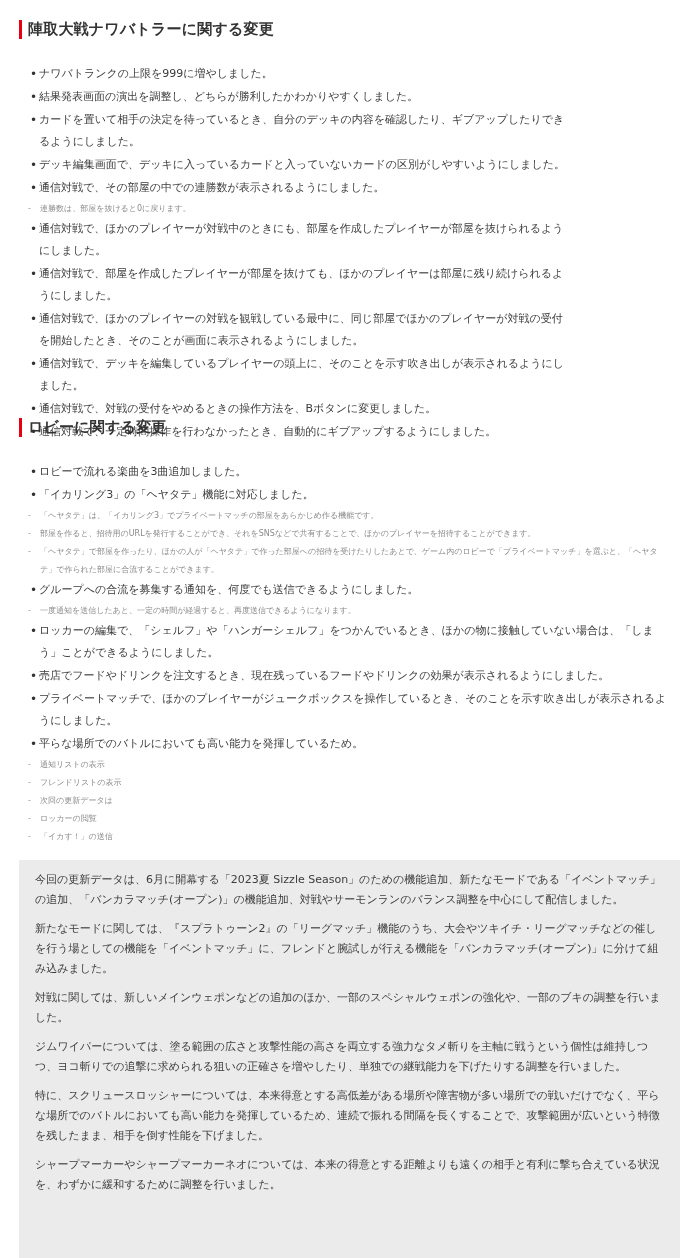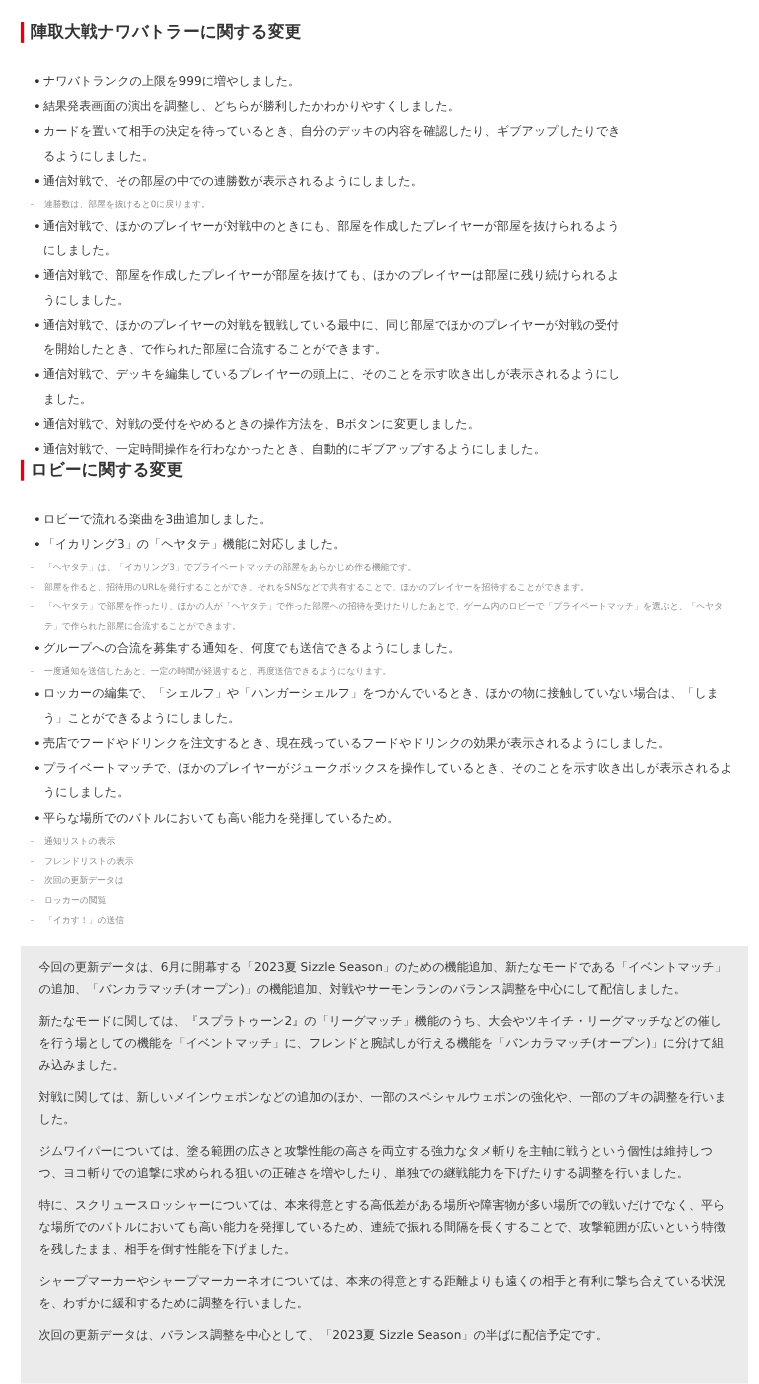--- a/index.html
+++ b/index.html
@@ -96,26 +96,26 @@
 
 <div class="section" id="sec1">
   <div class="heading">
     <span class="heading-bar"></span>
     <h2 class="heading-text">陣取大戦ナワバトラーに関する変更</h2>
   </div>
   <ul class="items">
       <li class="item"><span class="bullet">•</span><span>ナワバトランクの上限を999に増やしました。</span></li>
       <li class="item"><span class="bullet">•</span><span>結果発表画面の演出を調整し、どちらが勝利したかわかりやすくしました。</span></li>
       <li class="item"><span class="bullet">•</span><span>カードを置いて相手の決定を待っているとき、自分のデッキの内容を確認したり、ギブアップしたりできるようにしました。</span></li>
-      <li class="item"><span class="bullet">•</span></li>
+      <li class="item"><span class="bullet">•</span><span>デッキ編集画面で、デッキに入っているカードと入っていないカードの区別がしやすいようにしました。</span></li>
       <li class="item"><span class="bullet">•</span><span>通信対戦で、その部屋の中での連勝数が表示されるようにしました。</span></li>
       <li class="note"><span class="dash">-</span><span>連勝数は、部屋を抜けると0に戻ります。</span></li>
       <li class="item"><span class="bullet">•</span><span>通信対戦で、ほかのプレイヤーが対戦中のときにも、部屋を作成したプレイヤーが部屋を抜けられるようにしました。</span></li>
       <li class="item"><span class="bullet">•</span><span>通信対戦で、部屋を作成したプレイヤーが部屋を抜けても、ほかのプレイヤーは部屋に残り続けられるようにしました。</span></li>
-      <li class="item"><span class="bullet">•</span><span>通信対戦で、ほかのプレイヤーの対戦を観戦している最中に、同じ部屋でほかのプレイヤーが対戦の受付を開始したとき、で作られた部屋に合流することができます。</span></li>
+      <li class="item"><span class="bullet">•</span><span>通信対戦で、ほかのプレイヤーの対戦を観戦している最中に、同じ部屋でほかのプレイヤーが対戦の受付を開始したとき、そのことが画面に表示されるようにしました。</span></li>
       <li class="item"><span class="bullet">•</span><span>通信対戦で、デッキを編集しているプレイヤーの頭上に、そのことを示す吹き出しが表示されるようにしました。</span></li>
       <li class="item"><span class="bullet">•</span><span>通信対戦で、対戦の受付をやめるときの操作方法を、Bボタンに変更しました。</span></li>
       <li class="item"><span class="bullet">•</span><span>通信対戦で、一定時間操作を行わなかったとき、自動的にギブアップするようにしました。</span></li>
     </ul>
 </div>
 
 <div class="section" id="sec2">
   <div class="heading">
     <span class="heading-bar"></span>
     <h2 class="heading-text">ロビーに関する変更</h2>
@@ -140,14 +140,13 @@
     </ul>
 </div>
 
 <div class="summary">
   <p>今回の更新データは、6月に開幕する「2023夏 Sizzle Season」のための機能追加、新たなモードである「イベントマッチ」の追加、「バンカラマッチ(オープン)」の機能追加、対戦やサーモンランのバランス調整を中心にして配信しました。</p>
   <p>新たなモードに関しては、『スプラトゥーン2』の「リーグマッチ」機能のうち、大会やツキイチ・リーグマッチなどの催しを行う場としての機能を「イベントマッチ」に、フレンドと腕試しが行える機能を「バンカラマッチ(オープン)」に分けて組み込みました。</p>
   <p>対戦に関しては、新しいメインウェポンなどの追加のほか、一部のスペシャルウェポンの強化や、一部のブキの調整を行いました。</p>
   <p>ジムワイパーについては、塗る範囲の広さと攻撃性能の高さを両立する強力なタメ斬りを主軸に戦うという個性は維持しつつ、ヨコ斬りでの追撃に求められる狙いの正確さを増やしたり、単独での継戦能力を下げたりする調整を行いました。</p>
   <p>特に、スクリュースロッシャーについては、本来得意とする高低差がある場所や障害物が多い場所での戦いだけでなく、平らな場所でのバトルにおいても高い能力を発揮しているため、連続で振れる間隔を長くすることで、攻撃範囲が広いという特徴を残したまま、相手を倒す性能を下げました。</p>
   <p>シャープマーカーやシャープマーカーネオについては、本来の得意とする距離よりも遠くの相手と有利に撃ち合えている状況を、わずかに緩和するために調整を行いました。</p>
-  <p>次回の更新データは、バランス調整を中心として、「2023夏 Sizzle Season」の半ばに配信予定です。</p>
 </div>
 
 </body></html>

